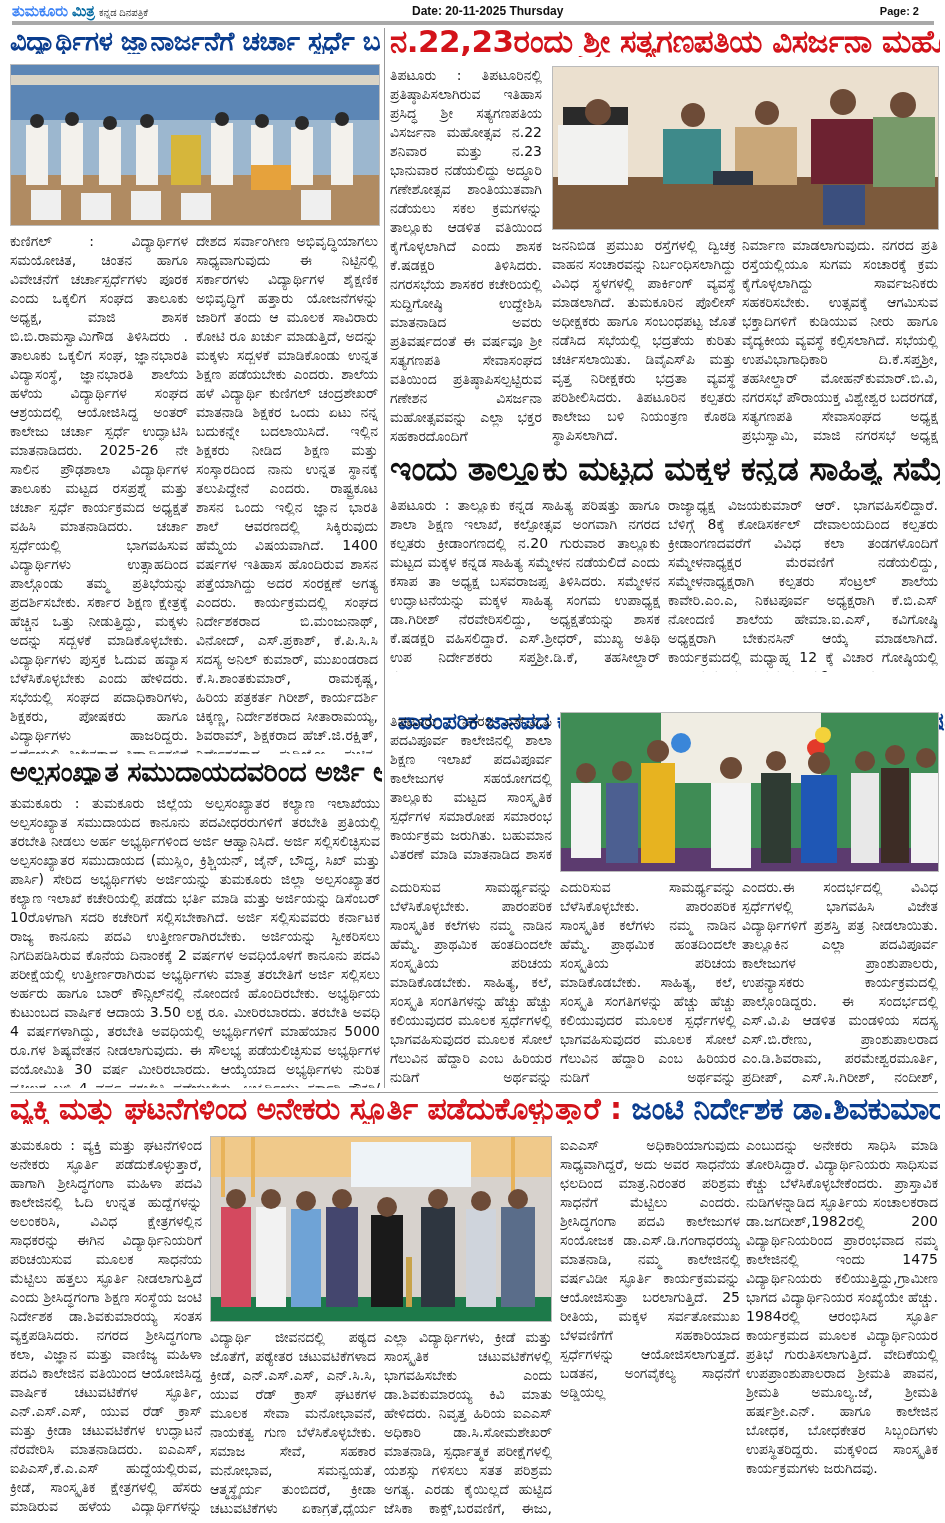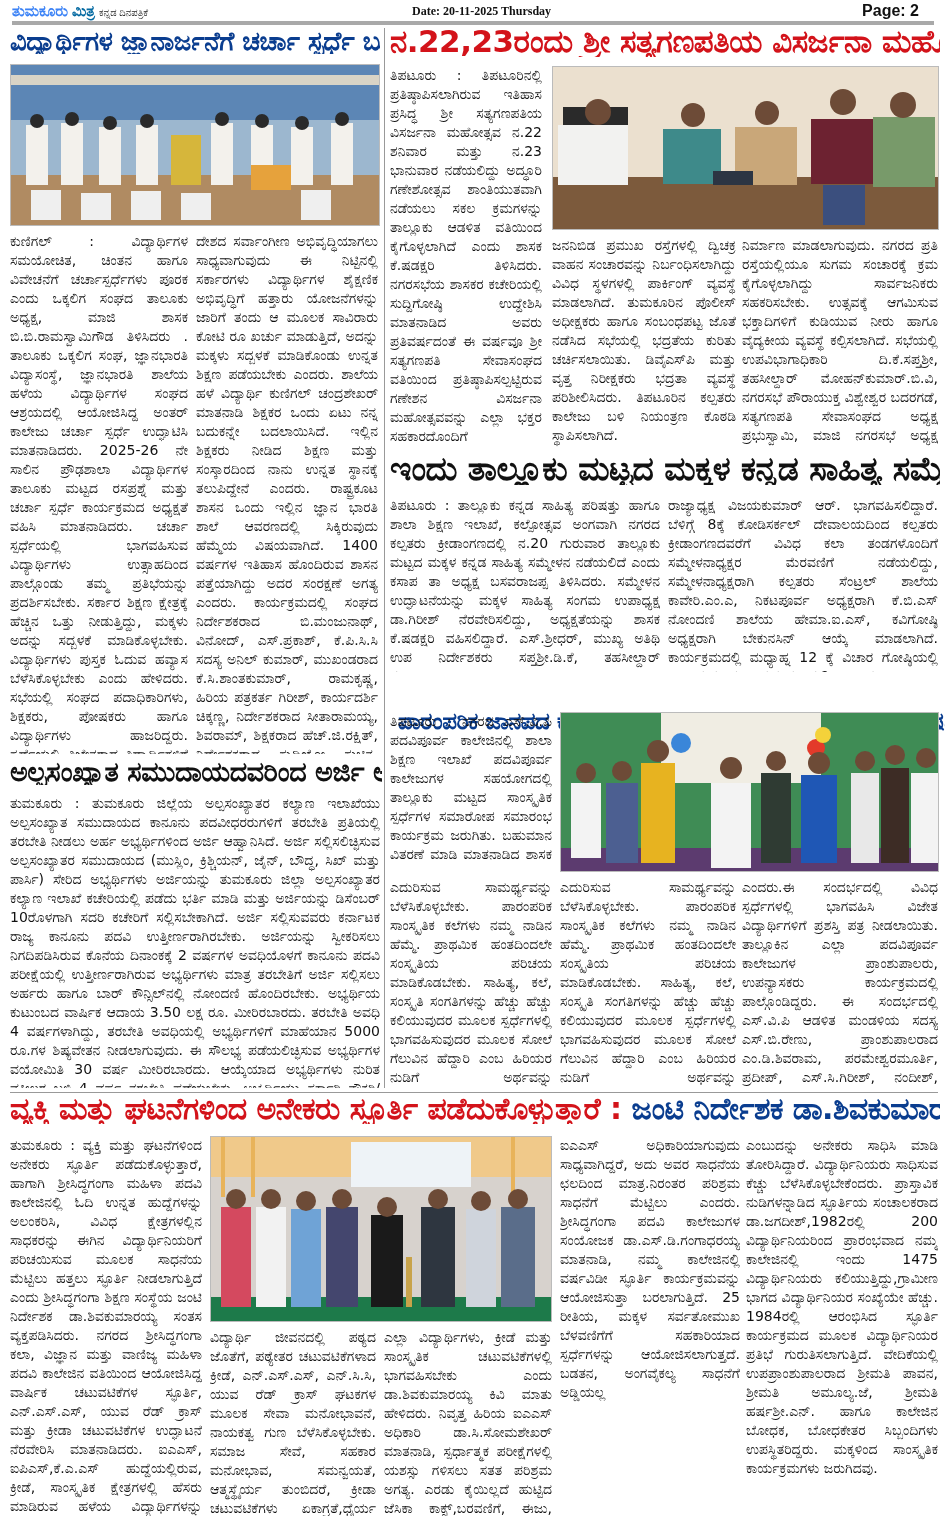--- a/index.html
+++ b/index.html
@@ -2,22 +2,22 @@
 <html><head>
 <meta charset="utf-8">
 <style>
   * { box-sizing: border-box; margin: 0; padding: 0; }
   body { width: 945px; height: 1523px; background: #fff; font-family: "DejaVu Sans", sans-serif; color: #111; overflow: hidden; position: relative; }
   .masthead { position: absolute; left: 12px; top: 2px; width: 925px; height: 18px; display: flex; align-items: center; }
   .brand { display: flex; align-items: baseline; gap: 4px; width: 380px; }
   .brand .b1 { font-weight: bold; font-size: 15px; color: #3b82f6; }
   .brand .b2 { font-weight: bold; font-size: 15px; color: #0369a1; }
   .brand .b3 { font-size: 10px; color: #222; font-family: Liberation Serif, serif; }
-  .dateline { font-family: Liberation Serif, serif; font-weight: bold; font-size: 12px; width: 440px; padding-left: 20px; }
-  .pageno { font-family: "Liberation Sans", sans-serif; font-weight: bold; font-size: 16px; margin-left: auto; padding-right: 18px; }
+  .dateline { font-family: Liberation Sans, sans-serif; font-weight: bold; font-size: 12px; width: 440px; padding-left: 20px; }
+  .pageno { font-family: "Liberation Sans", sans-serif; font-weight: bold; font-size: 11px; margin-left: auto; padding-right: 18px; }
   .rule { position: absolute; left: 12px; top: 21px; width: 922px; height: 4px; background: #a9a9a9; }
   .abs { position: absolute; }
   .head { font-weight: bold; line-height: 1; white-space: nowrap; overflow: hidden; letter-spacing: -0.5px; }
   .blue { color: #0a3d8f; }
   .red { color: #d3131a; }
   .black { color: #111; }
   .col { position: absolute; font-size: 14px; line-height: 19px; text-align: justify; overflow: hidden; color: #111; }
   .photo { position: absolute; overflow: hidden; border: 1px solid #bbb; }
   .vsep { position: absolute; width: 1px; background: #999; }
   .hsep { position: absolute; height: 1px; background: #999; }

